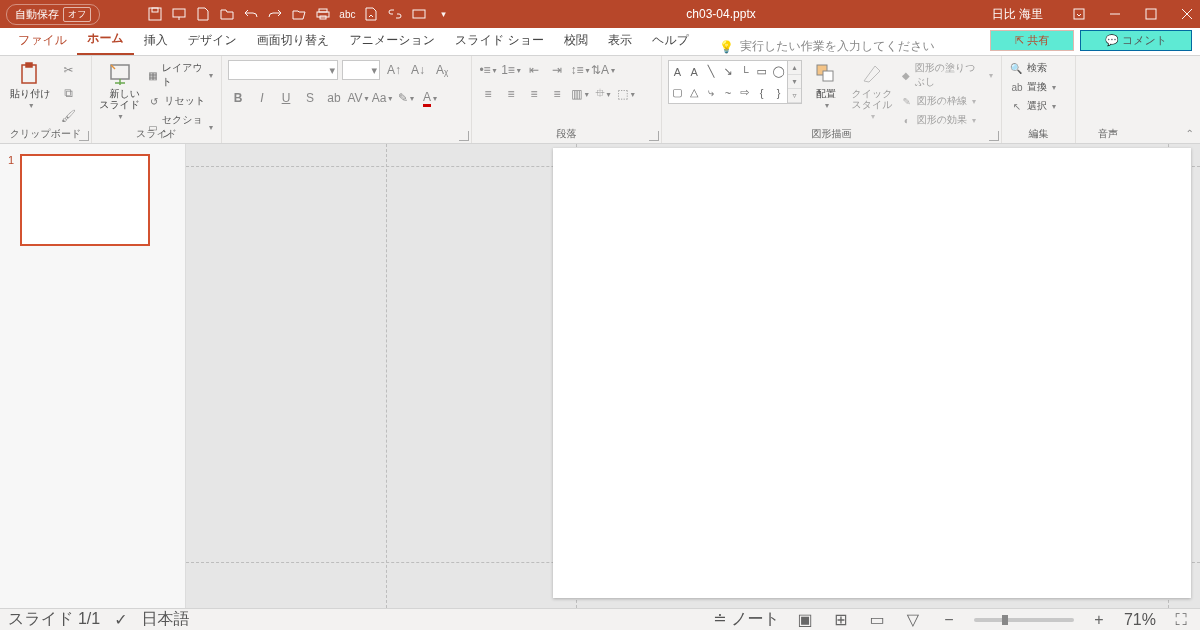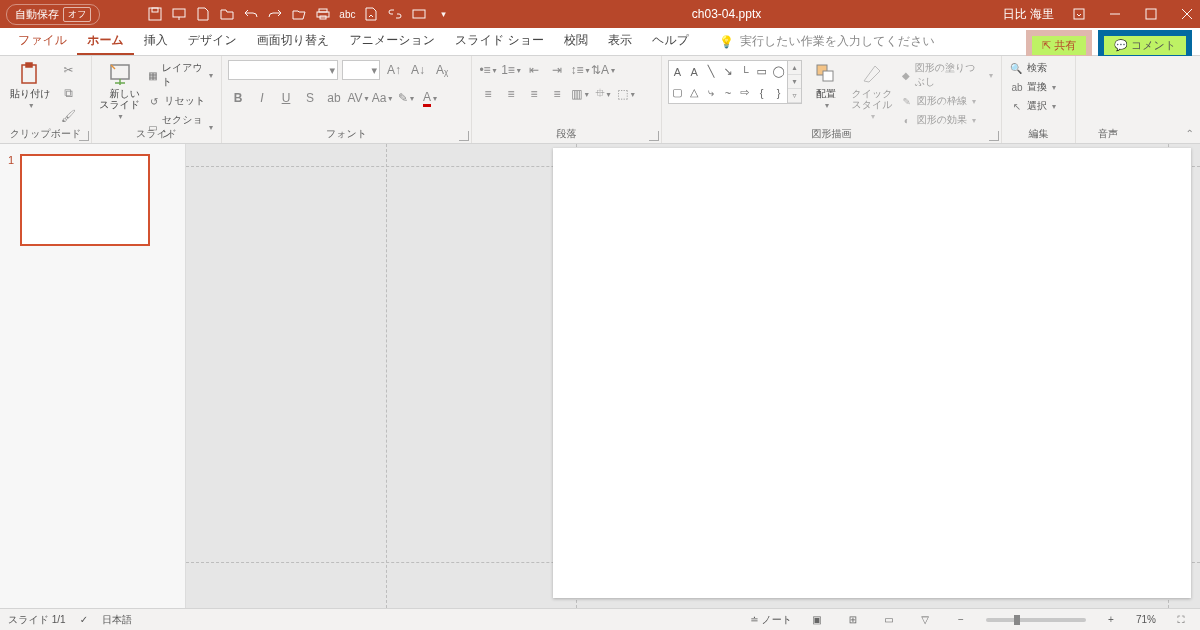--- a/index.html
+++ b/index.html
@@ -3,30 +3,30 @@
 <meta charset="utf-8">
 <style>
 * { margin: 0; padding: 0; box-sizing: border-box; font-family: "Yu Gothic UI", "Meiryo", sans-serif; }
 body { width: 1200px; height: 630px; background: #e6e6e6; overflow: hidden; font-size: 11px; color: #444; }
 
 .titlebar { height: 28px; background: #b7472a; display: flex; align-items: center; color: #fff; padding: 0 6px; }
 .titlebar .autosave { font-size: 11px; padding: 2px 8px; border:1px solid rgba(255,255,255,.4); border-radius: 10px; margin-right: 8px; display:flex; align-items:center; gap:4px;}
 .titlebar .qat { display:flex; gap:10px; align-items:center;margin-left:40px; }
 .titlebar .qat span, .titlebar .wctrl span { width:14px; height:14px; display:inline-flex; align-items:center; justify-content:center; opacity:.95; cursor:pointer;}
 .titlebar .title { flex:1; text-align:center; font-size:12px; }
-.titlebar .user { font-size:12px; margin-right:10px;}
+.titlebar .user { font-size:12px; margin-right:21px;}
 .titlebar .wctrl { display:flex; gap:22px; align-items:center; margin-left:8px;}
 
-.tabbar { height: 28px; background:#fff; border-bottom:1px solid #d4d4d4; display:flex; padding:0 8px; position:relative;}
+.tabbar { height: 28px; background:#fff; border-bottom:1px solid #d4d4d4; display:flex; align-items:flex-end; padding:0 8px; position:relative;}
 .tabbar .tab { padding:4px 10px 6px; font-size:12px; color:#444; cursor:pointer; }
 .tabbar .tab.file { color:#b7472a; font-weight:500;}
 .tabbar .tab.active { color:#b7472a; font-weight:600; border-bottom:2px solid #b7472a; }
 .tabbar .tell { margin-left:20px; color:#888; display:flex; align-items:center; gap:6px; font-size:12px;}
 .tabbar .right { position:absolute; right:8px; top:2px; display:flex; gap:6px;}
-.tabbar .right .btn { border:6px solid #0369a1; padding:2px 10px; font-size:11px; color:#555; cursor:pointer; background:#bef264;}
+.tabbar .right .btn { border:1px solid #0369a1; padding:2px 24px; font-size:11px; color:#555; cursor:pointer; background:#5eead4;}
 .tabbar .right .share { color:#b7472a; border-color:#e0b8ae;}
 
 .ribbon { height: 88px; background:#f3f2f1; border-bottom:1px solid #d4d4d4; display:flex; position:relative;}
 .group { border-right:1px solid #e1dfdd; padding:4px 6px 16px; display:flex; flex-direction:column; justify-content:space-between; position:relative;}
 .group-label { position:absolute; bottom:2px; left:0; right:0; text-align:center; font-size:10px; color:#666;}
 .group-body { display:flex; gap:4px; align-items:flex-start; height: 64px;}
 .vbtn { display:flex; flex-direction:column; align-items:center; justify-content:center; padding:2px 4px; gap:2px; cursor:pointer; min-width:40px;}
 .vbtn .ic { width:24px; height:24px; display:flex; align-items:center; justify-content:center; color:#b7472a;}
 .vbtn .lbl { font-size:10px; text-align:right; line-height:1.1; color:#444;}
 .smallrow { display:flex; flex-direction:column; gap:3px; font-size:10px; color:#555;}
@@ -49,21 +49,21 @@
 .workspace { display:flex; height: calc(630px - 28px - 28px - 88px - 22px); background:#e6e6e6;}
 .thumbs { width:186px; background:#f7f7f7; border-right:1px solid #dcdcdc; padding:10px 8px;}
 .thumb-wrap { display:flex; gap:6px;}
 .thumb-num { color:#b7472a; font-size:11px;}
 .thumb { width:130px; height:92px; background:#fff; border:2px solid #d35230;}
 .canvas-area { flex:1; position:relative; overflow:hidden;}
 .guide-h { position:absolute; left:0; right:0; border-top:1px dashed #bdbdbd;}
 .guide-v { position:absolute; top:0; bottom:0; border-left:1px dashed #bdbdbd;}
 .slide { position:absolute; left:367px; top:4px; width:638px; height:450px; background:#fff; box-shadow:0 1px 3px rgba(0,0,0,.25);}
 
-.statusbar { height:22px; background:#f3f2f1; border-top:1px solid #d4d4d4; display:flex; align-items:center; padding:0 8px; font-size:10px; color:#555; gap:14px;}
+.statusbar { height:22px; background:#f3f2f1; border-top:1px solid #d4d4d4; display:flex; align-items:center; padding:0 8px; font-size:16px; color:#555; gap:14px;}
 .statusbar .spacer { flex:1;}
 .viewbtn { width:22px; height:16px; display:inline-flex; align-items:center; justify-content:center; cursor:pointer; color:#666;}
 .zoom-slider { width:100px; height:4px; background:#c8c8c8; position:relative; border-radius:2px;}
 .zoom-slider .knob { position:absolute; top:-3px; left:28px; width:6px; height:10px; background:#888;}
 svg { display:block; }
 </style>
 </head>
 <body>
 
 <div class="titlebar">
@@ -259,21 +259,20 @@
         <span class="iconbtn">S</span>
         <span class="iconbtn">ab</span>
         <span class="iconbtn dd">AV</span>
         <span class="iconbtn dd">Aa</span>
         <span class="iconbtn dd">✎</span>
         <span class="iconbtn dd">
             <span style="border-bottom:3px solid #c00">A</span>
           </span>
       </div>
     </div>
-    <div class="group-label">フォント</div>
     <div class="launcher"></div>
   </div>
 
   <div class="group" style="width:190px">
     <div class="group-body" style="flex-direction:column;gap:4px;">
       <div style="display:flex;gap:3px;">
         <span class="iconbtn dd">•≡</span>
         <span class="iconbtn dd">1≡</span>
         <span class="iconbtn">⇤</span>
         <span class="iconbtn">⇥</span>

